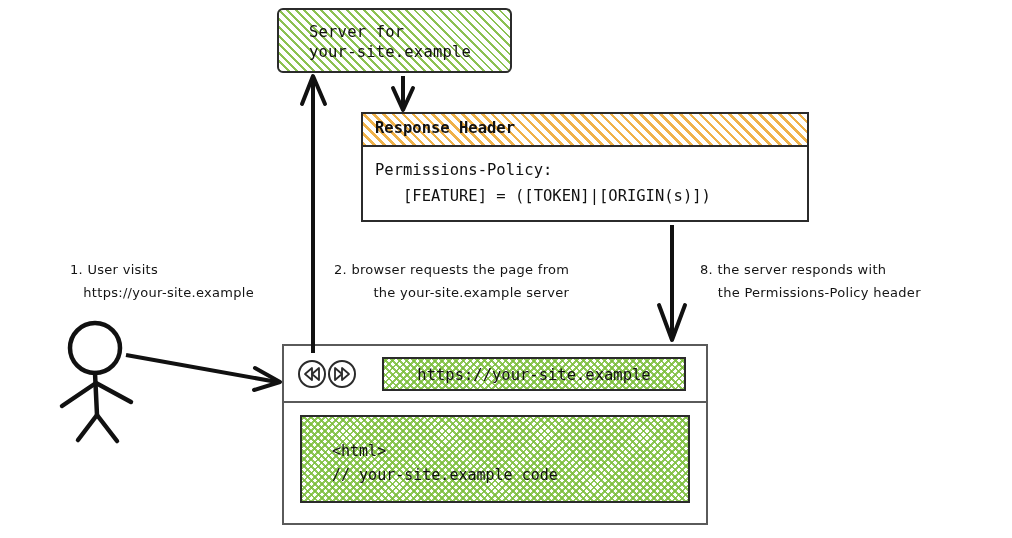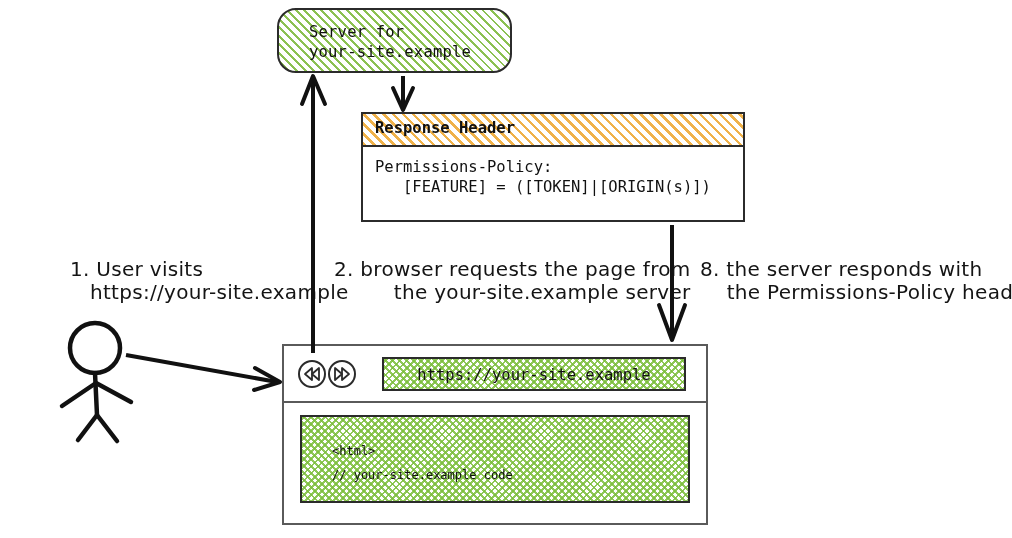--- a/index.html
+++ b/index.html
@@ -45,40 +45,40 @@
         rgba(124,190,60,0.85) 0px, rgba(124,190,60,0.85) 2px,
         rgba(255,255,255,0) 2px, rgba(255,255,255,0) 5px);
   }
 
   
   #server-box {
     position: absolute;
     left: 277px; top: 8px;
     width: 235px; height: 65px;
     border: 2.5px solid #2b2b2b;
-    border-radius: 19px;
+    border-radius: 6px;
     box-sizing: border-box;
     overflow: hidden;
   }
   #server-text {
     position: absolute;
     left: 30px; top: 12px;
     font-family: "DejaVu Sans Mono", monospace;
     font-size: 15.5px;
     line-height: 20px;
     color: #111111;
     white-space: pre;
     letter-spacing: 0.2px;
   }
 
   
   #response-box {
     position: absolute;
     left: 361px; top: 112px;
-    width: 384px; height: 110px;
+    width: 448px; height: 110px;
     border: 2.5px solid #2b2b2b;
     box-sizing: border-box;
     background: #ffffff;
   }
   #response-title {
     position: relative;
     height: 33px;
     border-bottom: 2.5px solid #2b2b2b;
     box-sizing: border-box;
     overflow: hidden;
@@ -90,21 +90,21 @@
     font-size: 15.5px;
     font-weight: bold;
     color: #111111;
     white-space: pre;
   }
   #response-body {
     position: relative;
     padding: 10px 16px 0 12px;
     font-family: "DejaVu Sans Mono", monospace;
     font-size: 15.5px;
-    line-height: 20px;
+    line-height: 26px;
     color: #111111;
     white-space: pre;
   }
 
   
   #browser {
     position: absolute;
     left: 282px; top: 344px;
     width: 426px; height: 181px;
     border: 2px solid #5a5a5a;
@@ -153,31 +153,31 @@
     left: 16px; top: 69px;
     width: 390px; height: 88px;
     border: 2.2px solid #2b2b2b;
     box-sizing: border-box;
     overflow: hidden;
   }
   #page-content-text {
     position: absolute;
     left: 30px; top: 22px;
     font-family: "DejaVu Sans Mono", monospace;
-    font-size: 12px;
+    font-size: 15px;
     line-height: 24px;
     color: #111111;
     white-space: pre;
   }
 
   
   .annotation {
     position: absolute;
     font-family: "DejaVu Sans", sans-serif;
-    font-size: 20px;
+    font-size: 13px;
     line-height: 23px;
     color: #141414;
     white-space: pre;
     letter-spacing: 0.3px;
   }
   #note-1 { left: 70px; top: 258px; }
   #note-2 { left: 334px; top: 258px; text-align: right; }
   #note-3 { left: 700px; top: 258px; }
 
   

